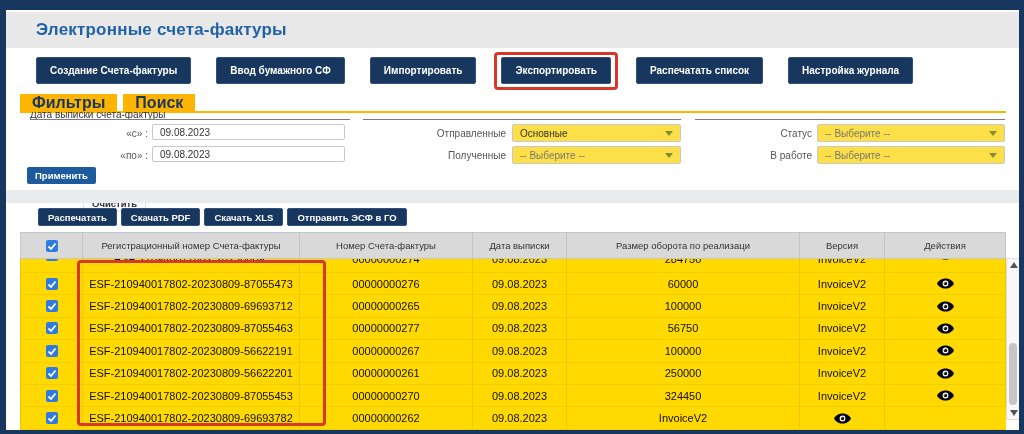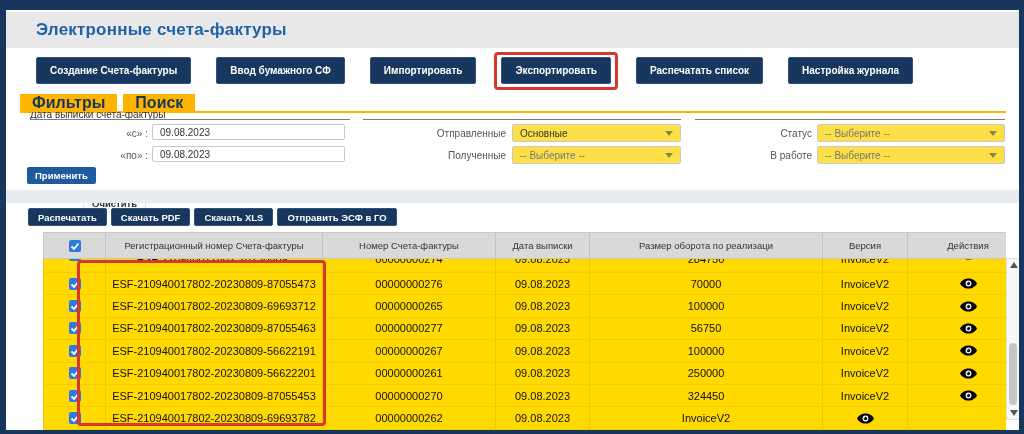--- a/index.html
+++ b/index.html
@@ -52,26 +52,26 @@
 
   .btn-apply{position:absolute;left:27px;top:167px;height:17px;background:#1d5a9e;color:#fff;
              font-size:9.5px;font-weight:bold;border:none;padding:0 8px;border-radius:2px;
              font-family:inherit;cursor:pointer;}
   .btn-clear{position:absolute;left:83px;top:167px;height:17px;background:#fcfcfc;color:#333;
              font-size:9.5px;font-weight:bold;border:1px solid #e2e2e2;padding:0 8px;border-radius:2px;
              font-family:inherit;cursor:pointer;margin-top:28px;}
 
   .graystrip{position:absolute;left:6px;top:190px;width:1013px;height:13px;background:#e9ecef;}
 
-  .bulk{position:absolute;left:28px;top:208px;display:flex;gap:4px;}
+  .bulk{position:absolute;left:38px;top:208px;display:flex;gap:4px;}
   .bbtn{background:#17375e;color:#fff;font-size:9.5px;font-weight:bold;border:1px solid #33507c;
         padding:0 9px;height:18px;border-radius:2px;font-family:inherit;cursor:pointer;}
 
   .table{position:absolute;left:20px;top:232px;width:986px;}
-  .trow{display:grid;grid-template-columns:63px 217px 173px 94px 233px 85px 121px;margin-left:23px;}
+  .trow{display:grid;grid-template-columns:63px 217px 173px 94px 233px 85px 121px;}
   .cell{display:flex;align-items:center;justify-content:center;overflow:hidden;
         border-right:1px solid rgba(0,0,0,0.08);}
   .trow .cell:first-child{border-left:1px solid rgba(0,0,0,0.08);}
   .thead{background:#d9d9d9;height:25px;border-top:1px solid #c6c6c6;border-bottom:1px solid #c6c6c6;}
   .thead .cell{font-size:9.5px;color:#333;border-right:1px solid #c3c3c3;}
   .tbody .trow{height:21.4px;background:#ffd900;font-size:11px;color:#111;
                border-bottom:1px solid rgba(0,0,0,0.05);}
   .trow.clipped{height:13px;}
   .trow.clipped .ct{margin-top:-10px;}
   .trow.clipped .cell{align-items:flex-start;}
@@ -233,21 +233,21 @@
       <div class="cell">
             <span class="ct">ESF-210940017802-20230809-87055473</span>
           </div>
       <div class="cell">
             <span class="ct">00000000276</span>
           </div>
       <div class="cell">
             <span class="ct">09.08.2023</span>
           </div>
       <div class="cell">
-            <span class="ct">70000</span>
+            <span class="ct">60000</span>
           </div>
       <div class="cell">
             <span class="ct">InvoiceV2</span>
           </div>
       <div class="cell">
         <svg class="eye ct" width="17" height="11" viewBox="0 0 20 12">
           <path d="M10 0C5.2 0 1.6 2.7 0 6c1.6 3.3 5.2 6 10 6s8.4-2.7 10-6C18.4 2.7 14.8 0 10 0z" fill="#000"></path>
           <circle cx="10" cy="6" r="3.4" fill="#fff"></circle>
           <circle cx="10" cy="6" r="2" fill="#000"></circle>
           <circle cx="9.2" cy="5.2" r="0.7" fill="#fff"></circle>

